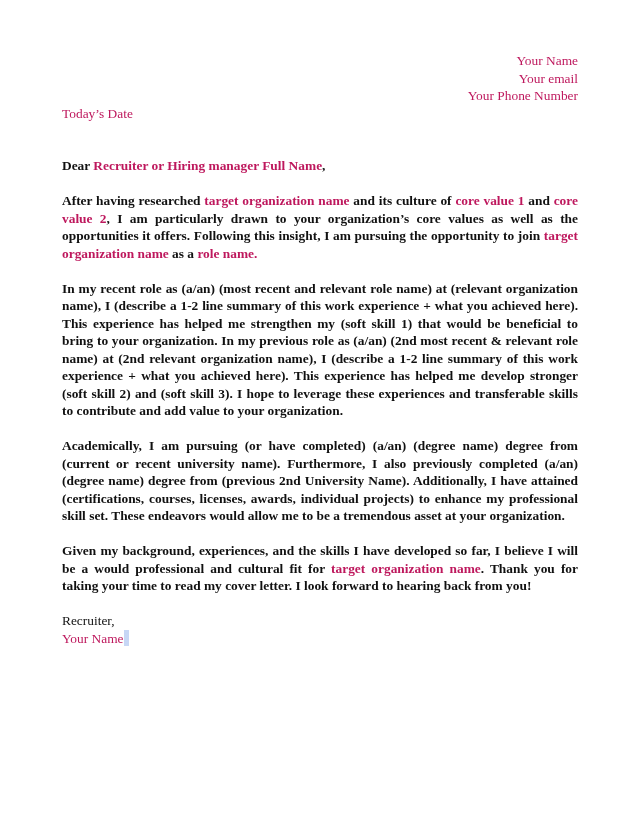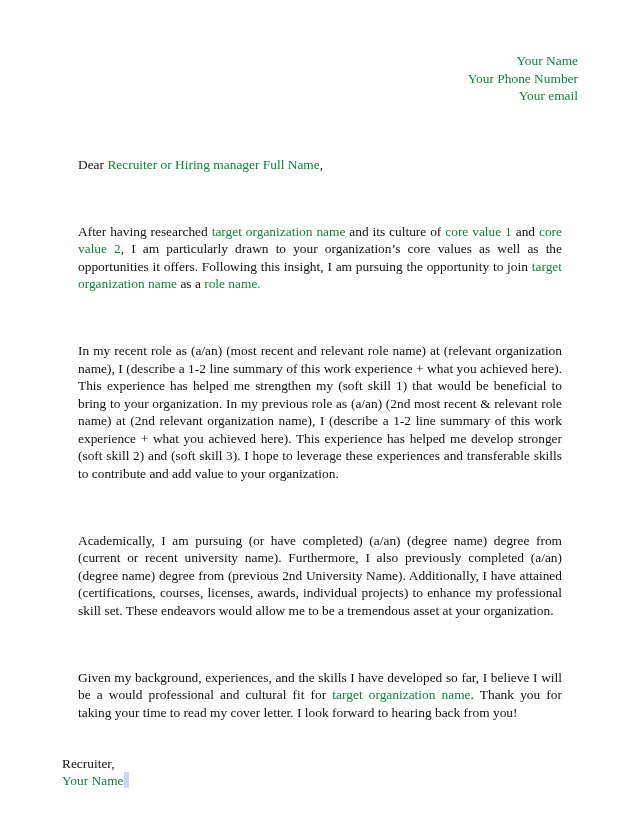--- a/index.html
+++ b/index.html
@@ -2,33 +2,34 @@
 <html><head>
   <meta charset="utf-8">
   <style>
     html, body { margin: 0; padding: 0; background: #ffffff; }
     body { width: 644px; height: 820px; overflow: hidden; position: relative; }
     .page {
       position: absolute; left: 62px; top: 52px; width: 516px;
       font-family: "Liberation Serif", serif; font-size: 13.4px; line-height: 17.5px;
       color: #111111;
     }
-    .hl { color: #15803d; }
+    .hl { color: #be185d; }
     .right { text-align: right; }
-    p { margin: 16px; text-align: justify; }
+    p { margin: 0; text-align: justify; font-weight: bold; }
     .gap { height: 17.5px; }
     .sel { background: #c7d7f5; display: inline-block; width: 5px; height: 16px; vertical-align: -3px; }
   </style>
 </head>
 <body>
 
 <div class="page">
   <div class="right hl">Your Name</div>
+  <div class="right hl">Your email</div>
   <div class="right hl">Your Phone Number</div>
-  <div class="right hl">Your email</div>
+  <div class="hl">Today’s Date</div>
   <div class="gap"></div>
   <div class="gap"></div>
   <p><span>Dear </span><span class="hl">Recruiter or Hiring manager Full Name</span><span>,</span></p>
   <div class="gap"></div>
   <p><span>After having researched </span><span class="hl">target organization name</span><span> and its culture of </span><span class="hl">core value 1</span><span> and </span><span class="hl">core value 2</span><span>, I am particularly drawn to your organization’s core values as well as the opportunities it offers. Following this insight, I am pursuing the opportunity to join </span><span class="hl">target organization name</span><span> as a </span><span class="hl">role name</span><span class="hl">.</span></p>
   <div class="gap"></div>
   <p>In my recent role as (a/an) (most recent and relevant role name) at (relevant organization name), I (describe a 1-2 line summary of this work experience + what you achieved here). This experience has helped me strengthen my (soft skill 1) that would be beneficial to bring to your organization. In my previous role as (a/an) (2nd most recent &amp; relevant role name) at (2nd relevant organization name),  I (describe a 1-2 line summary of this work experience + what you achieved here). This experience has helped me develop stronger (soft skill 2) and (soft skill 3). I hope to leverage these experiences and transferable skills to contribute and add value to your organization.</p>
   <div class="gap"></div>
   <p>Academically, I am pursuing (or have completed) (a/an) (degree name) degree from (current or recent university name). Furthermore, I also previously completed (a/an) (degree name) degree from (previous 2nd University Name). Additionally, I have attained (certifications, courses, licenses, awards, individual projects) to enhance my professional skill set. These endeavors would allow me to be a tremendous asset at your organization.</p>
   <div class="gap"></div>

